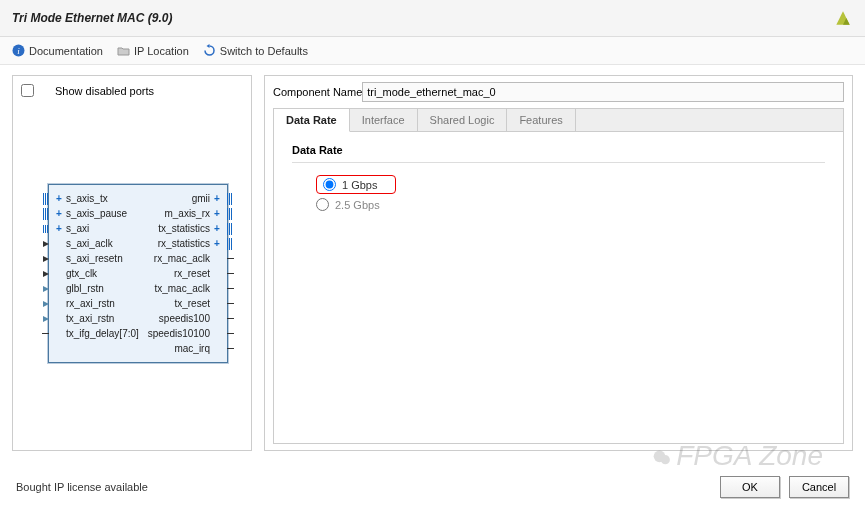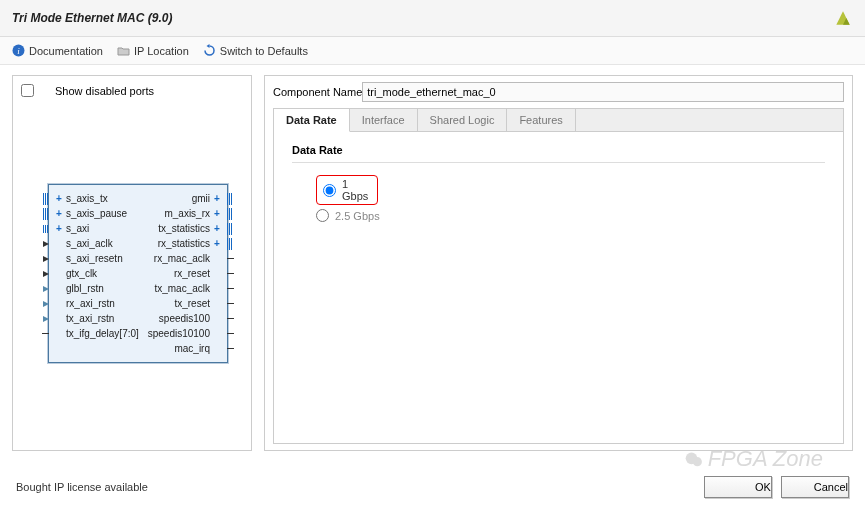--- a/index.html
+++ b/index.html
@@ -97,21 +97,21 @@
     border: 1px solid #ccc;
     border-top: none;
     flex: 1;
     padding: 12px 18px;
   }
   .section-title { font-weight: bold; font-size: 11px; margin-bottom: 6px; }
   .section-line { border-bottom: 1px solid #ddd; margin: 4px 0 12px 0; }
   .radio-group { padding-left: 24px; }
   .radio-row { display: flex; align-items: center; gap: 6px; margin: 4px 0; color: #333; }
   .radio-row input { margin: 0; }
-  .radio-row.highlight { border: 1px solid #e00; border-radius: 4px; padding: 2px 6px; width: 62px; }
+  .radio-row.highlight { border: 1px solid #e00; border-radius: 4px; padding: 2px 6px; width: 80px; }
   .radio-row.disabled { color: #888; }
   .block-box {
     position: absolute;
     top: 108px; left: 35px;
     width: 180px;
     border: 1px solid #4a78a0;
     background: #eaf2fa;
     box-shadow: 0 0 0 1px #bcd;
   }
   .block-inner {
@@ -139,32 +139,32 @@
     justify-content: space-between;
     align-items: center;
     padding: 0 16px;
   }
   .footer-text { color: #333; font-size: 11px; }
   .btn {
     display: inline-block;
     border: 1px solid #888;
     background: linear-gradient(#fdfdfd,#eee);
     padding: 4px 0;
-    width: 68px;
-    text-align: right;
+    width: 60px;
+    text-align: center;
     font-size: 11px;
     cursor: pointer;
     box-shadow: 1px 1px 0 #ccc;
     margin-left: 6px;
   }
   .watermark {
     position: absolute;
     right: 42px; bottom: 34px;
     color: rgba(120,120,120,.28);
-    font-size: 22px;
+    font-size: 28px;
     font-style: italic;
     font-weight: 500;
     pointer-events: none;
   }
   .wm-icon { width: 20px; height: 20px; opacity: .28; vertical-align: middle; margin-right: 4px; }
 </style>
 </head>
 <body>
 
 <div class="titlebar">

